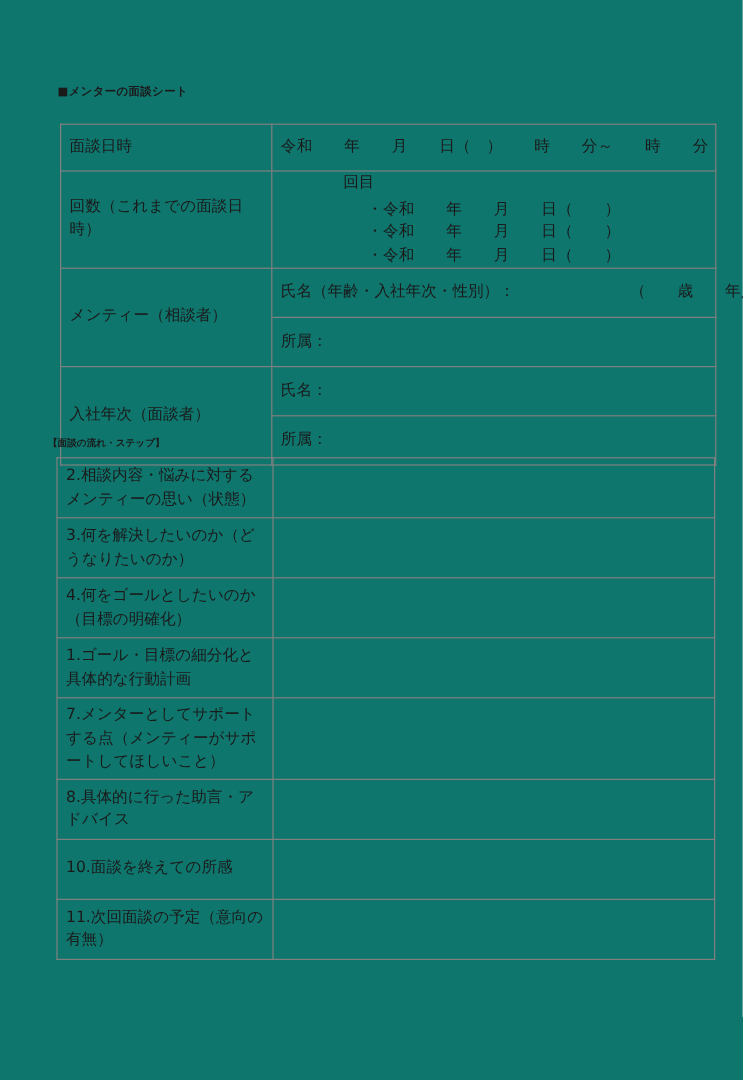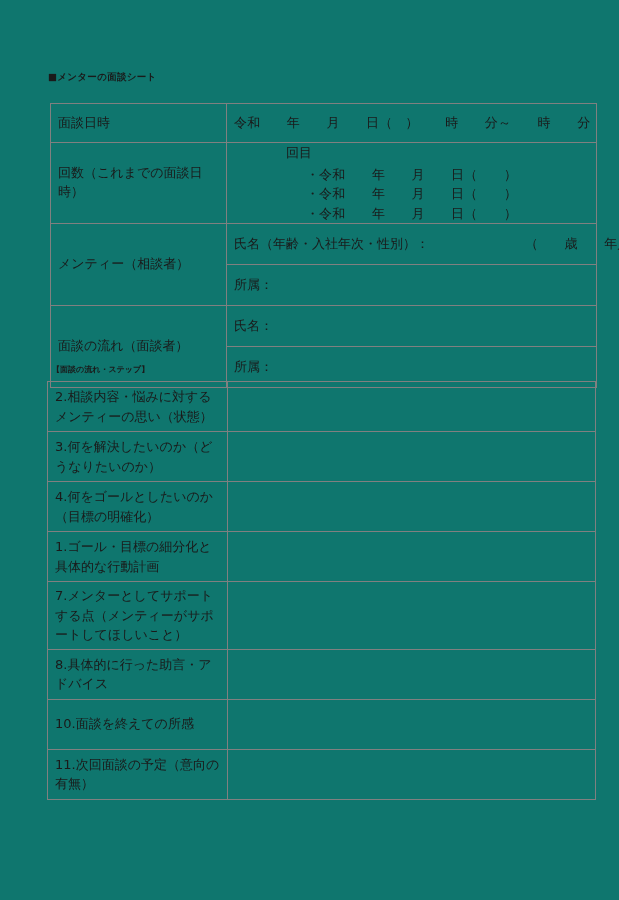--- a/index.html
+++ b/index.html
@@ -86,32 +86,33 @@
   .count-line {
     display: block;
     white-space: nowrap;
     letter-spacing: 0.2px;
     text-align: center;
   }
   .name-row-inner {
     display: flex;
     align-items: flex-start;
     white-space: nowrap;
+    font-family: Liberation Mono, monospace;
   }
   .name-row-inner .lead { flex: 0 0 auto; }
   .name-row-inner .trail {
     flex: 0 0 auto;
     margin-left: 96px;
     letter-spacing: 0.2px;
   }
 
   
   .section-heading {
     position: absolute;
-    left: 52px;
+    left: 40px;
     top: 366px;
     font-size: 8px;
     font-weight: bold;
     white-space: nowrap;
     line-height: 1;
   }
 
   
   #steps-table {
     left: 47px;
@@ -168,21 +169,21 @@
           </span>
         </td>
       </tr>
       <tr class="row-mentee-dept">
         <td class="val">
           <span>所属：</span>
         </td>
       </tr>
 
       <tr class="row-mentor-name">
-        <td class="lbl" rowspan="2">面談の流れ（面談者）</td>
+        <td class="lbl" rowspan="2">入社年次（面談者）</td>
         <td class="val">
           <span>氏名：</span>
         </td>
       </tr>
       <tr class="row-mentor-dept">
         <td class="val">
           <span>所属：</span>
         </td>
       </tr>
     </tbody>

